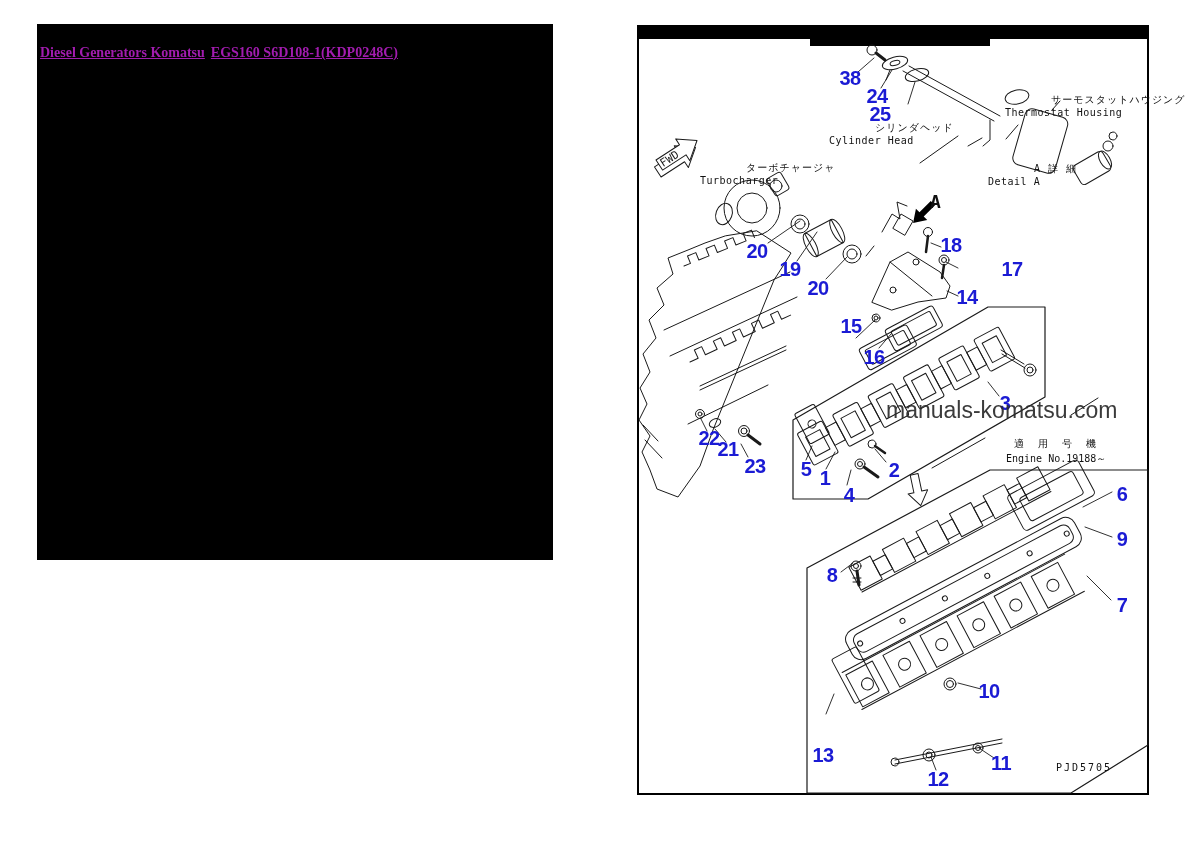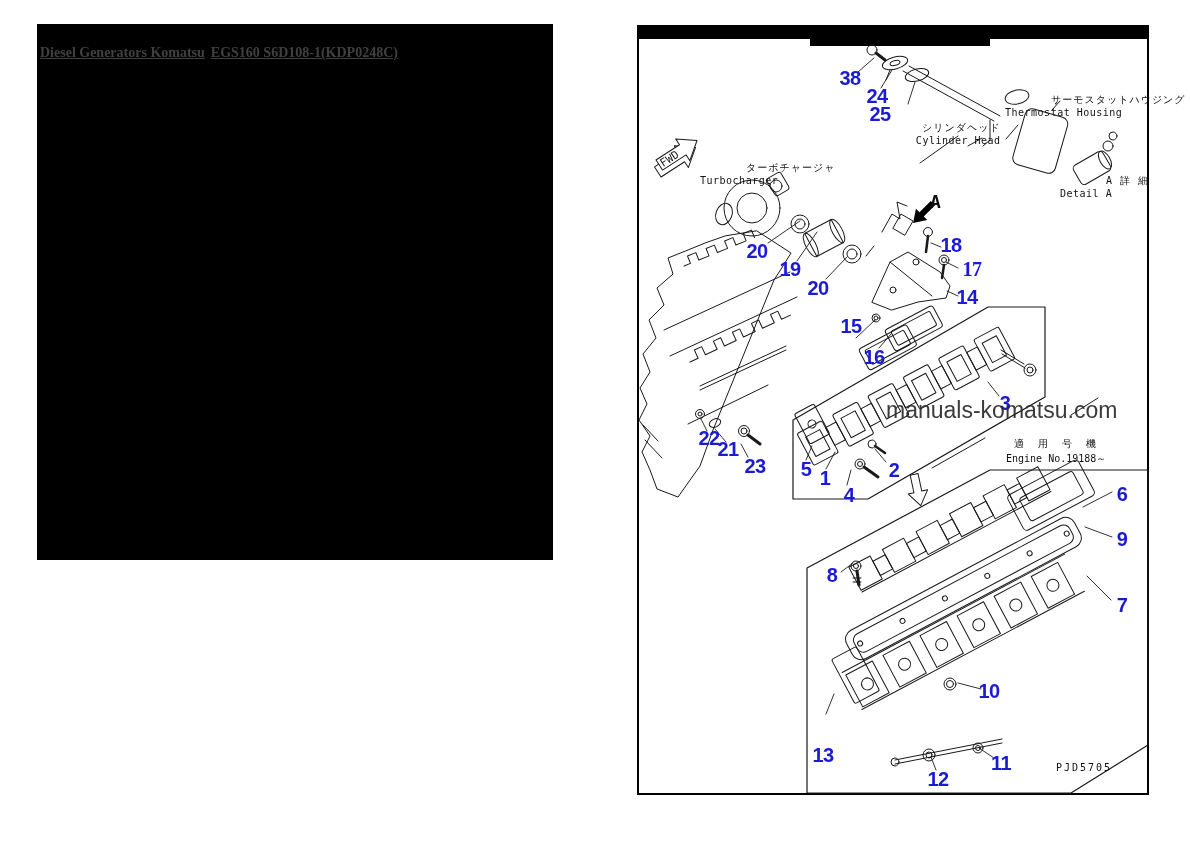--- a/index.html
+++ b/index.html
@@ -8,21 +8,21 @@
     background:#ffffff;font-family:"Liberation Sans",sans-serif;
   }
   .redaction{
     position:absolute;left:37px;top:24px;width:516px;height:536px;
     background:#000;z-index:2;
   }
   .breadcrumb{
     position:absolute;left:40px;top:45px;z-index:10;white-space:nowrap;
     font-family:"Liberation Serif",serif;font-weight:bold;font-size:14px;
   }
-  .breadcrumb a{color:#404040;text-decoration:underline;margin-right:6px;}
+  .breadcrumb a{color:#a21caf;text-decoration:underline;margin-right:6px;}
   .panel{
     position:absolute;left:637px;top:25px;width:512px;height:770px;
     border:2px solid #000;box-sizing:border-box;background:#fff;z-index:1;
   }
   .bar1{position:absolute;left:637px;top:25px;width:511px;height:14px;background:#000;z-index:2;}
   .bar2{position:absolute;left:810px;top:38px;width:180px;height:8px;background:#000;z-index:2;}
   svg.art{position:absolute;left:0;top:0;z-index:3;pointer-events:none;}
   .callout-layer{position:absolute;left:0;top:0;width:100%;height:100%;z-index:4;pointer-events:none;}
   .callout{
     position:absolute;transform:translate(-50%,-50%);
@@ -290,25 +290,25 @@
         M1112,492 L1083,507 M1112,537 L1085,527 M841,572 L853,563
         M1111,600 L1087,576 M826,714 L834,694 M981,689 L958,683
         M936,770 L931,757 M994,758 L979,748"></path>
     </g>
   </svg>
 
   <div class="lbl" style="left:1005px;top:93px;">
     <div class="jp">サーモスタットハウジング</div>
     <div class="en">Thermostat Housing</div>
   </div>
-  <div class="lbl" style="left:876px;top:121px;text-align:right;">
+  <div class="lbl" style="left:829px;top:121px;">
     <div class="jp">シリンダヘッド</div>
     <div class="en">Cylinder Head</div>
   </div>
-  <div class="lbl" style="left:1060px;top:162px;margin-top:12px;">
+  <div class="lbl" style="left:988px;top:162px;">
     <div class="jp">A 詳 細</div>
     <div class="en">Detail A</div>
   </div>
   <div class="lbl" style="left:700px;top:161px;">
     <div class="jp">ターボチャージャ</div>
     <div class="en">Turbocharger</div>
   </div>
 
   <div class="engine-no">
     <div class="jp">適 用 号 機</div>
@@ -322,21 +322,21 @@
   <div class="drawing-code">PJD5705</div>
 
   <div class="callout-layer">
       <span class="callout" style="left: 850px; top: 78px;">38</span>
       <span class="callout" style="left: 877px; top: 96px;">24</span>
       <span class="callout" style="left: 880px; top: 114px;">25</span>
       <span class="callout" style="left: 757px; top: 251px;">20</span>
       <span class="callout" style="left: 790px; top: 269px;">19</span>
       <span class="callout" style="left: 818px; top: 288px;">20</span>
       <span class="callout" style="left: 951px; top: 245px; text-align: center;">18</span>
-      <span class="callout" style="left: 972px; top: 269px; font-family: Liberation Serif, serif;">17</span>
+      <span class="callout" style="left: 1012px; top: 269px;">17</span>
       <span class="callout" style="left: 967px; top: 297px;">14</span>
       <span class="callout" style="left: 851px; top: 326px;">15</span>
       <span class="callout" style="left: 874px; top: 357px;">16</span>
       <span class="callout" style="left: 709px; top: 438px;">22</span>
       <span class="callout" style="left: 728px; top: 449px;">21</span>
       <span class="callout" style="left: 755px; top: 466px;">23</span>
       <span class="callout" style="left: 806px; top: 469px;">5</span>
       <span class="callout" style="left: 825px; top: 478px;">1</span>
       <span class="callout" style="left: 849px; top: 495px;">4</span>
       <span class="callout" style="left: 894px; top: 470px;">2</span>

